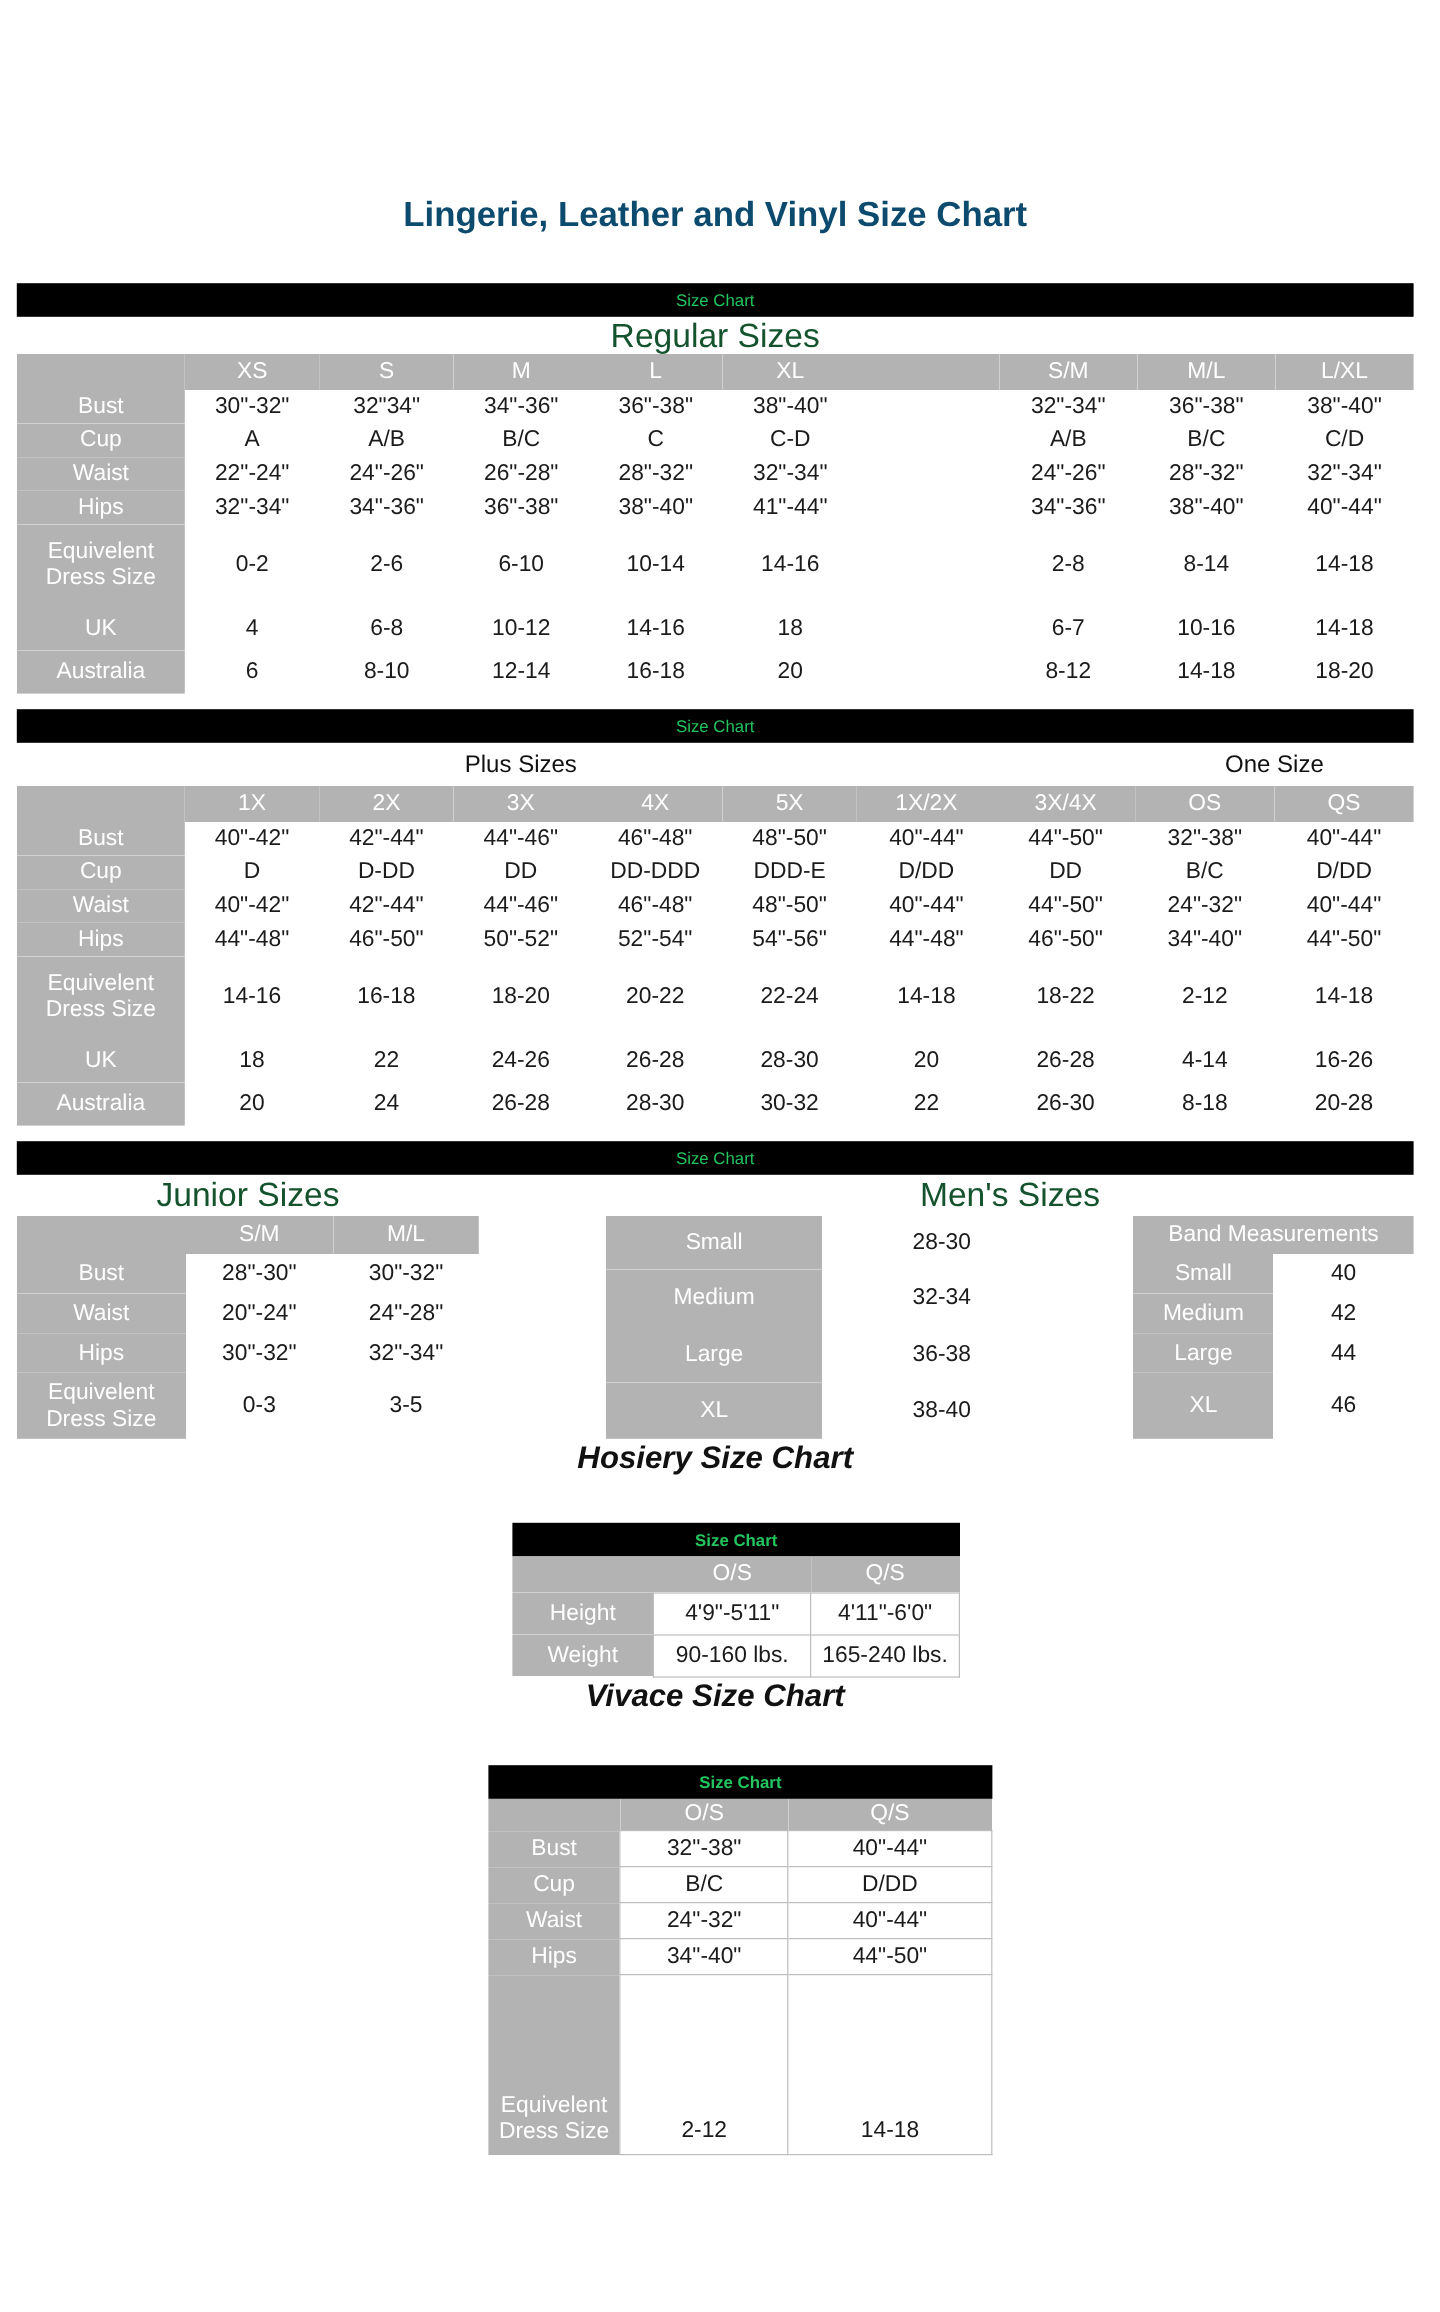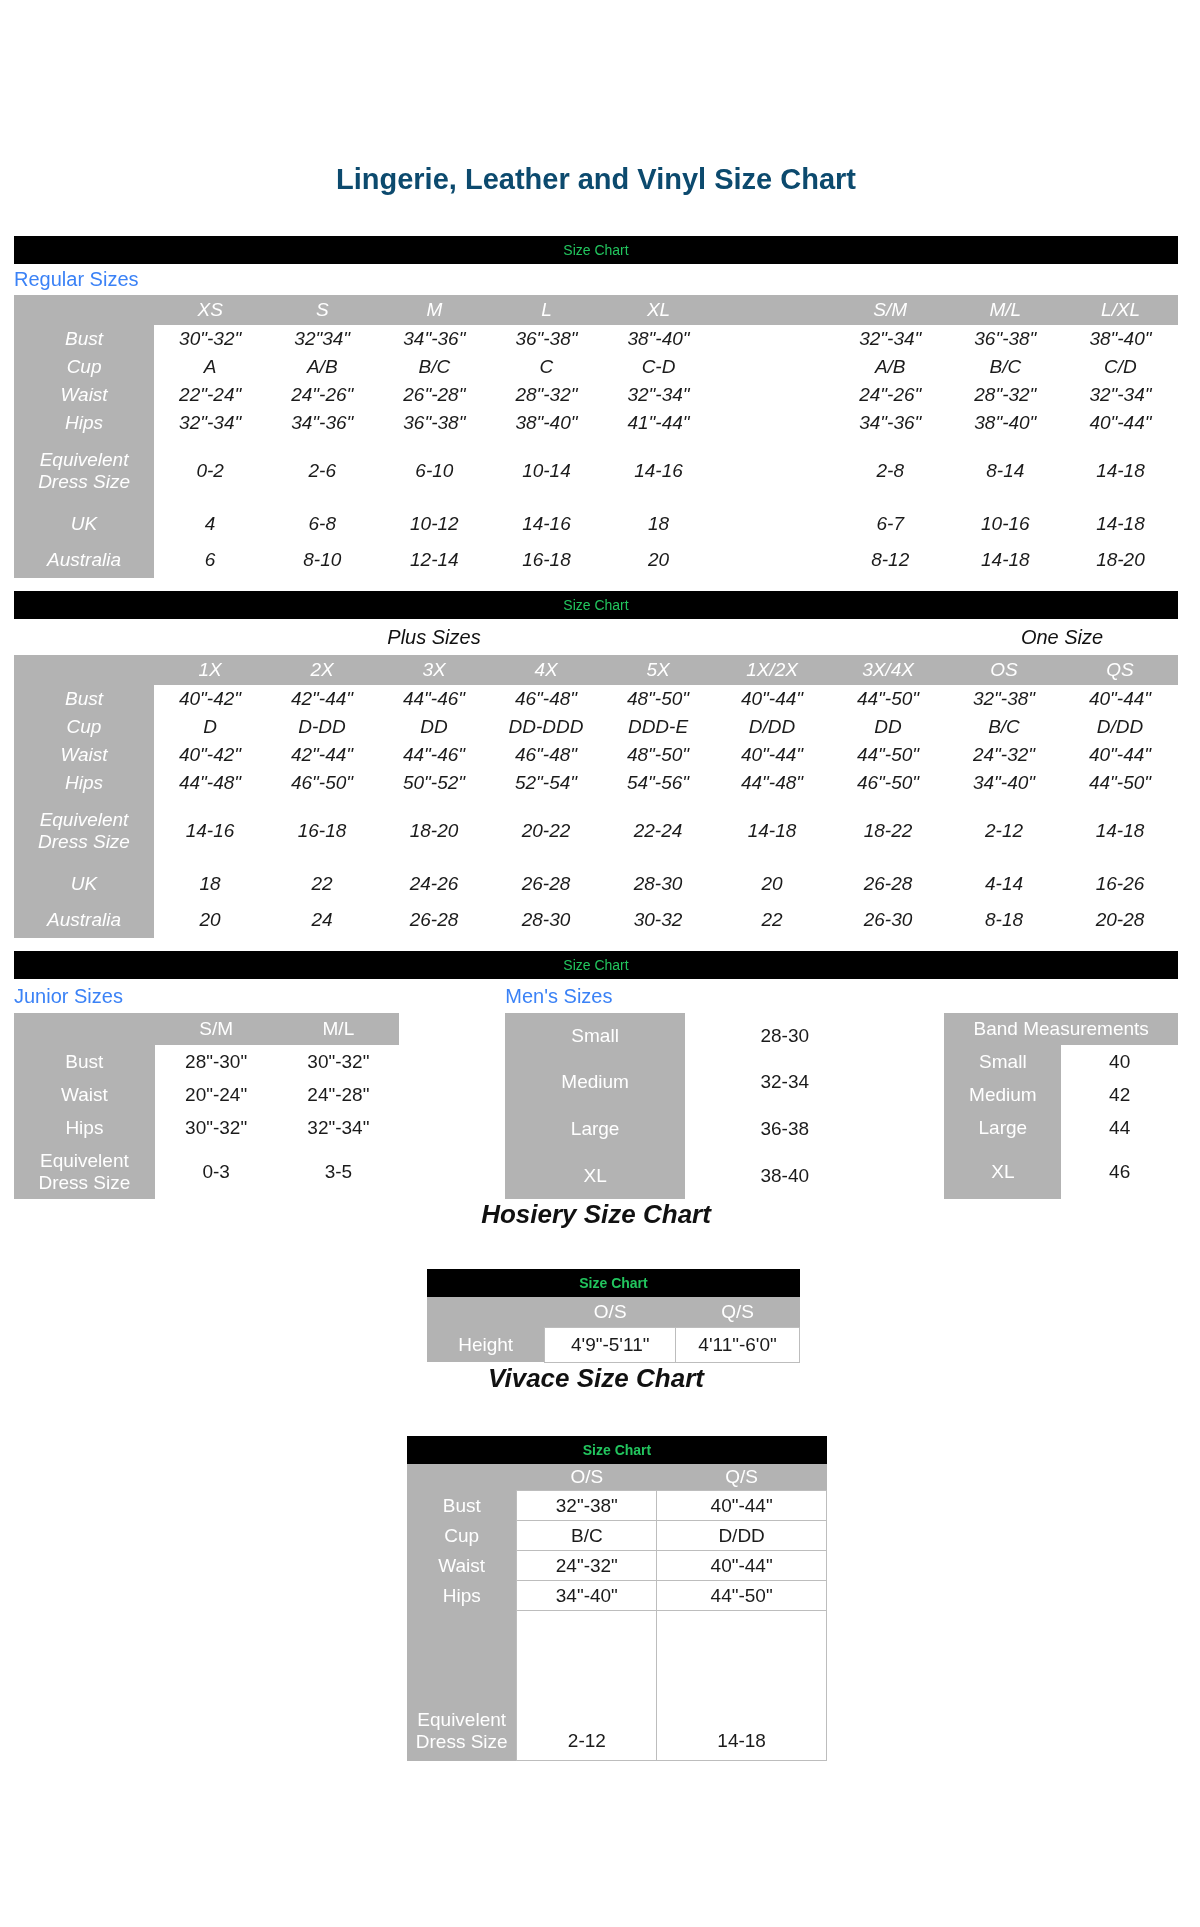--- a/index.html
+++ b/index.html
@@ -15,38 +15,38 @@
   h1.main-title {
     font-size: 29px; line-height: 34px; font-weight: bold;
     text-align: center; color: #0c4a6e; margin-bottom: 40px;
   }
   .bar {
     height: 28px; line-height: 28px; background: #000;
     color: #22c55e; text-align: center; font-size: 14px; font-weight: normal;
   }
   .bar.small { font-weight: bold; }
   .sec-label {
-    height: 31px; line-height: 31px; font-size: 20px; color: #3b82f6;
+    height: 31px; line-height: 31px; text-align: center; font-size: 28px; color: #14532d;
   }
 
   table { border-collapse: collapse; table-layout: fixed; text-align: center; }
   th, td { padding: 0; overflow: hidden; }
   th.lbl-h, th.col-h, th.lbl {
     background: #b3b3b3; color: #ffffff; font-weight: normal; font-size: 19px; line-height: 22px;
   }
   td.val { background: #ffffff; color: #1b1b1b; font-size: 19px; }
 
   
   .t-main { width: 1164px; }
   .t-main tbody tr:nth-child(1) { height: 30px; }
   .t-main tbody tr { height: 28px; }
   .t-main tbody tr:nth-child(6) { height: 68px; }
   .t-main tbody tr:nth-child(7) { height: 37px; }
   .t-main tbody tr:nth-child(8) { height: 36px; }
-  .t-main { margin-bottom: 13px; font-style: italic; }
+  .t-main { margin-bottom: 13px; }
   tr.group-row { height: 36px; }
   tr.group-row td { background: #fff; color: #111; font-size: 20px; }
 
   
   .row-flex { display: flex; align-items: flex-start; }
   .jr-wrap { width: 386px; }
   .mens-wrap { margin-left: 106px; width: 674px; }
   .mens-tables { display: flex; }
   .mens-spacer { width: 60px; }
   .t-side tbody tr:nth-child(1) { height: 32px; }
@@ -429,20 +429,25 @@
           <tr class="head-row">
             <th class="lbl-h"></th>
             <th class="col-h">O/S</th>
             <th class="col-h">Q/S</th>
           </tr>
           <tr class="data-row">
             <th class="lbl">Height</th>
             <td class="val">4'9"-5'11"</td>
             <td class="val">4'11"-6'0"</td>
           </tr>
+          <tr class="data-row">
+            <th class="lbl">Weight</th>
+            <td class="val">90-160 lbs.</td>
+            <td class="val">165-240 lbs.</td>
+          </tr>
         </tbody>
     </table>
   </div>
 
   <h2 class="viv-title">Vivace Size Chart</h2>
   <div class="viv-block">
     <div class="bar small">Size Chart</div>
     <table class="t-viv bordered">
       <colgroup>
           <col style="width:110px">

